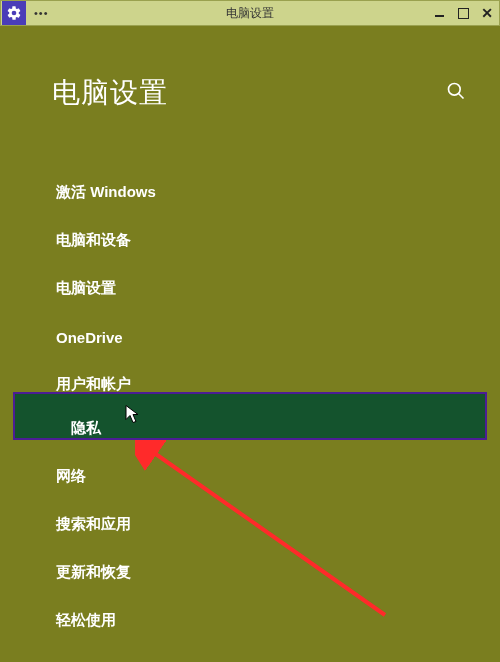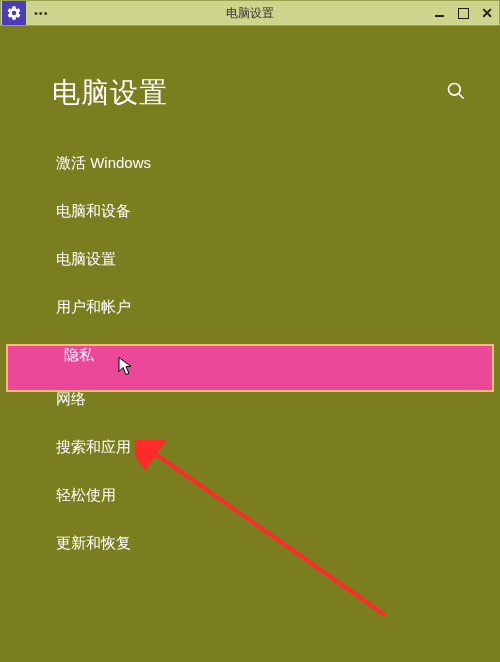--- a/index.html
+++ b/index.html
@@ -75,30 +75,31 @@
       color: #fff;
       letter-spacing: 1px;
     }
     .search-icon { width: 20px; height: 20px; fill: none; stroke: #fff; stroke-width: 2; }
     .menu {
       margin-top: 42px;
     }
     .menu-item {
       height: 48px;
       display: flex;
-      align-items: flex-start;
+      align-items: flex-end;
       padding-left: 56px;
       color: #fff;
       font-size: 15px;
       position: relative;
+      font-weight: bold;
     }
     .menu-item.highlighted {
-      background: #ec4899;
-      border: 2px solid #fdba74;
-      margin: -2px 6px;
+      background: #14532d;
+      border: 2px solid #4c1d95;
+      margin: -2px 13px;
     }
     .cursor {
       position: absolute;
       left: 110px;
       top: 50%;
       transform: translateY(-50%);
     }
     .cursor svg { width: 16px; height: 20px; }
     .arrow-annotation {
       position: absolute;
@@ -142,41 +143,44 @@
     <div class="menu-item">
         <span>激活 Windows</span>
       </div>
     <div class="menu-item">
         <span>电脑和设备</span>
       </div>
     <div class="menu-item">
         <span>电脑设置</span>
       </div>
     <div class="menu-item">
+        <span>OneDrive</span>
+      </div>
+    <div class="menu-item">
         <span>用户和帐户</span>
       </div>
     <div class="menu-item highlighted">
       <span>隐私</span>
       <div class="cursor">
         <svg viewBox="0 0 16 20">
             <path d="M1,1 L1,15 L5,11 L8,18 L11,17 L8,10 L13,10 Z" fill="#fff" stroke="#000" stroke-width="1"></path>
           </svg>
       </div>
     </div>
     <div class="menu-item">
         <span>网络</span>
       </div>
     <div class="menu-item">
         <span>搜索和应用</span>
       </div>
     <div class="menu-item">
-        <span>轻松使用</span>
+        <span>更新和恢复</span>
       </div>
     <div class="menu-item">
-        <span>更新和恢复</span>
+        <span>轻松使用</span>
       </div>
   </div>
 </div>
 
 <svg class="arrow-annotation" viewBox="0 0 260 180">
   <defs>
     <marker id="arrowhead" markerWidth="12" markerHeight="10" refX="2" refY="5" orient="auto">
       <polygon points="0 0, 12 5, 0 10" fill="#ff2a2a"></polygon>
     </marker>
   </defs>

